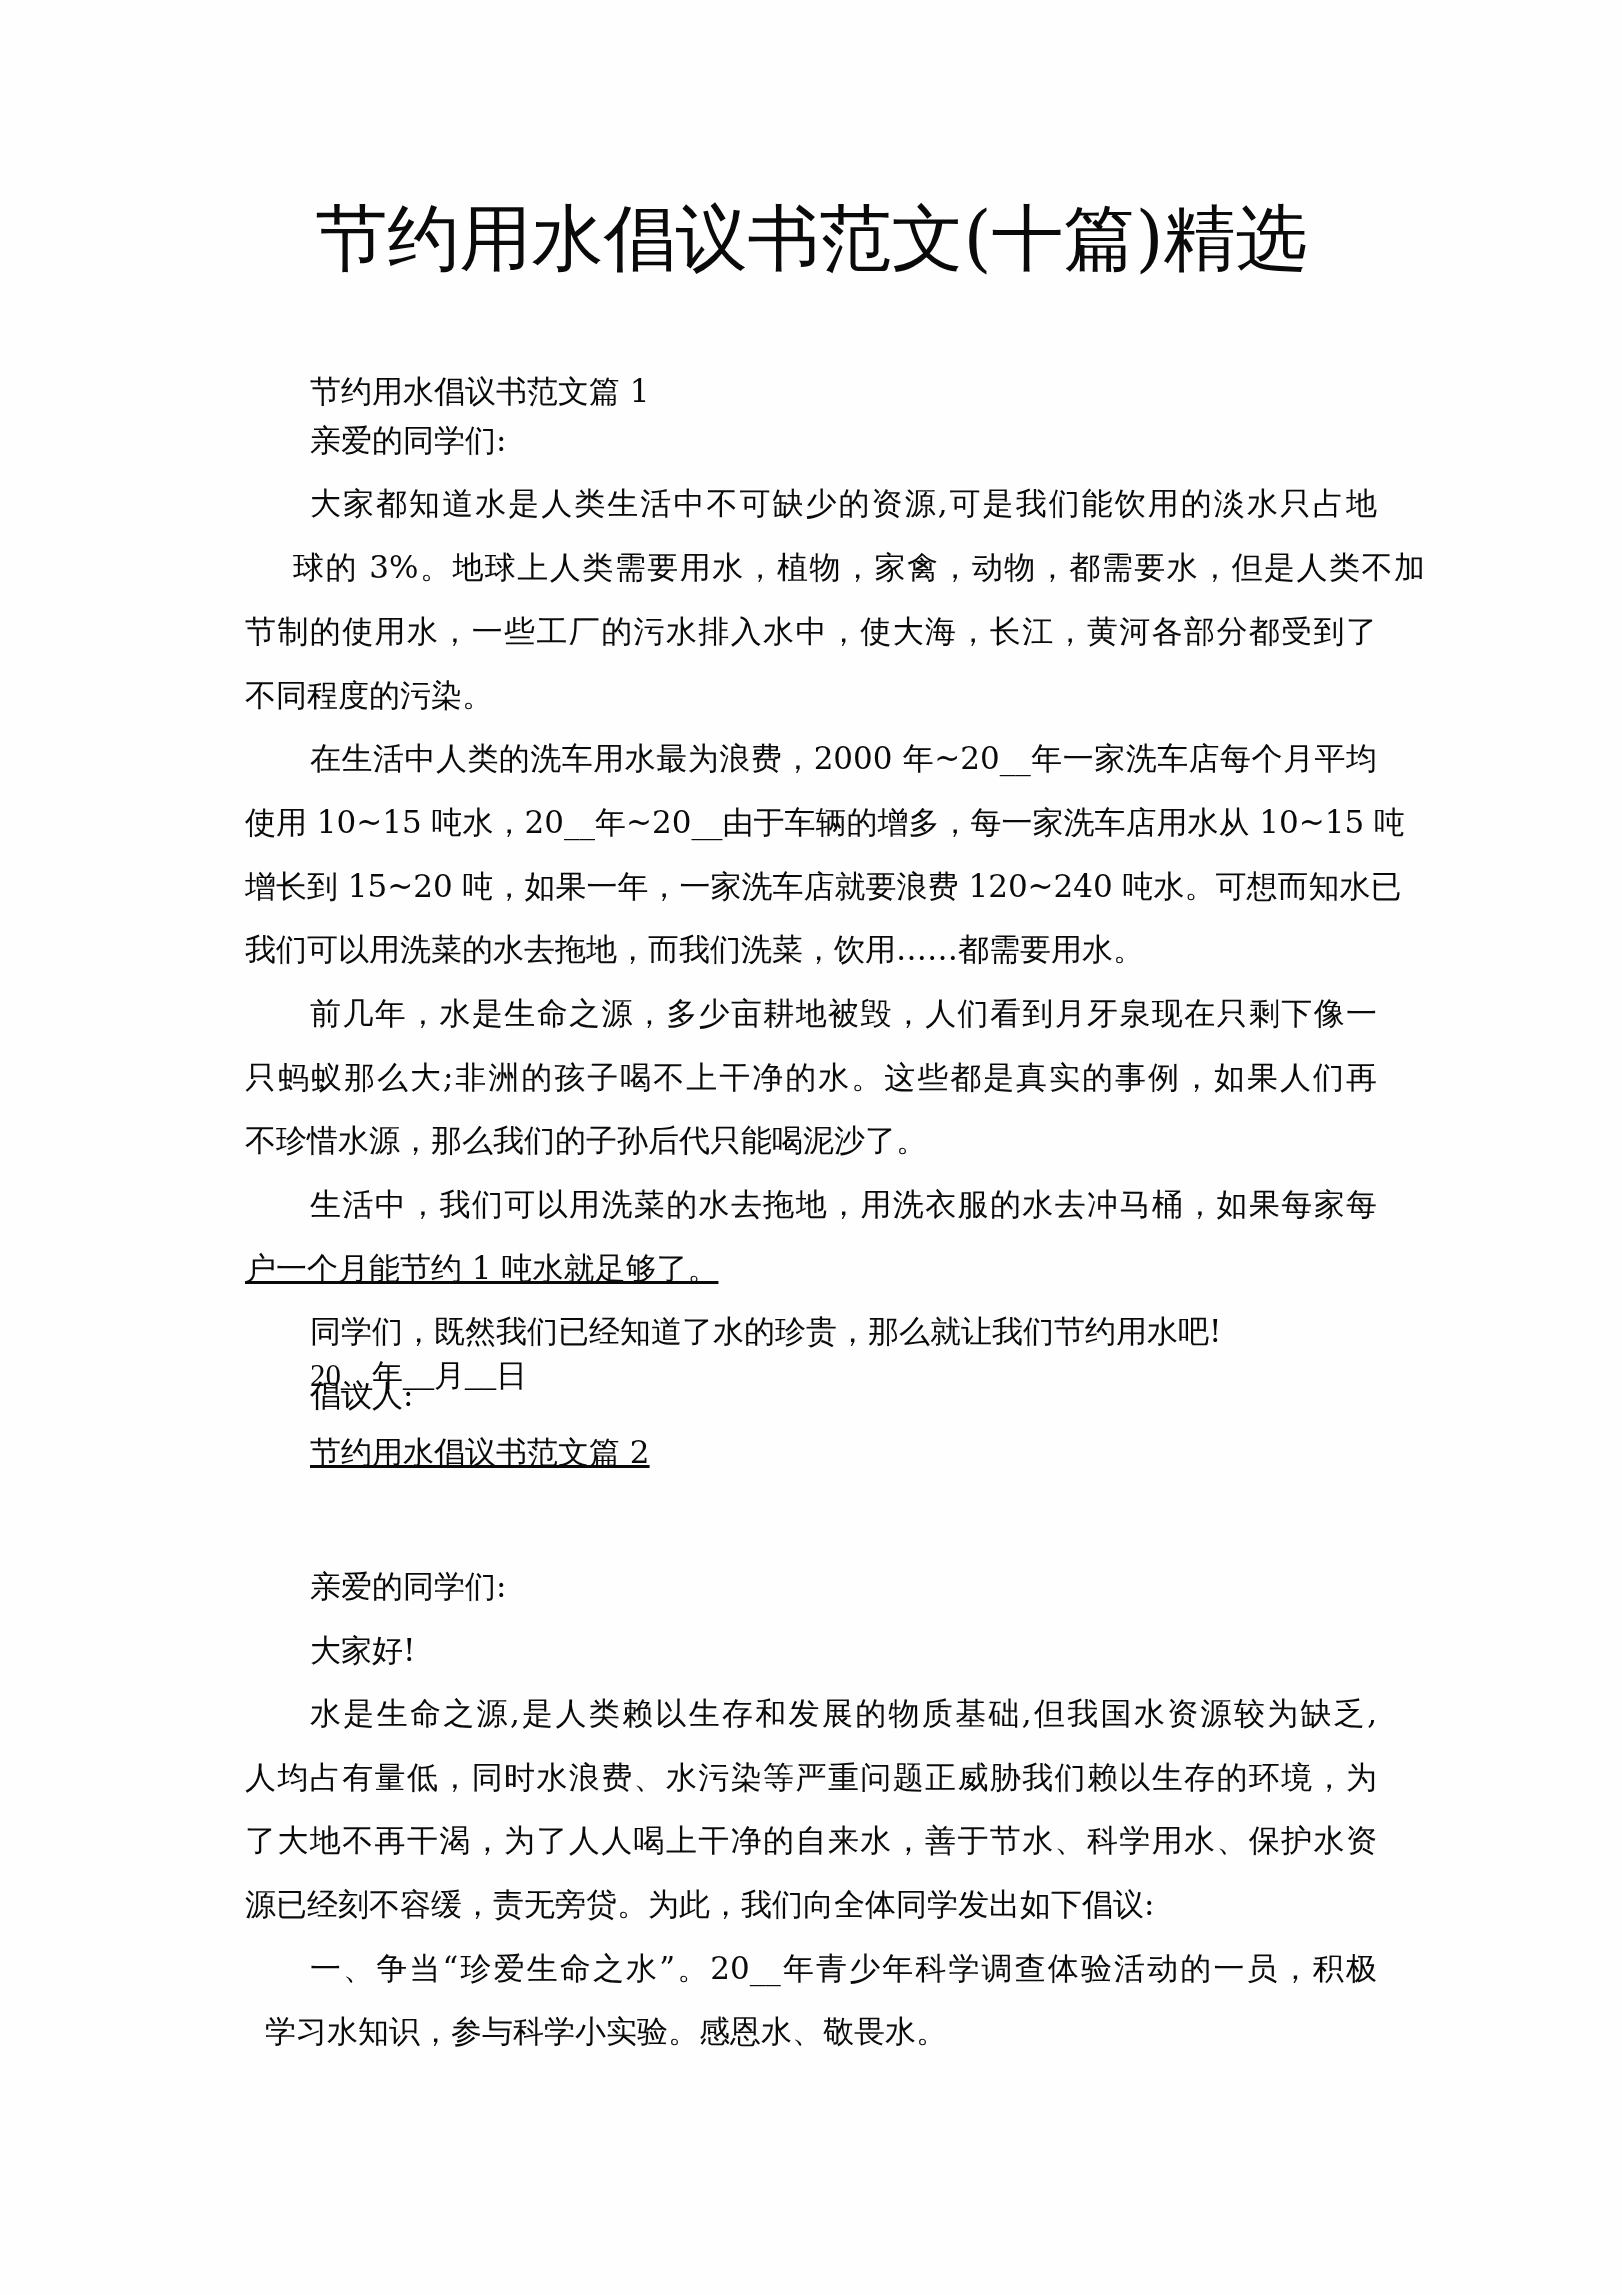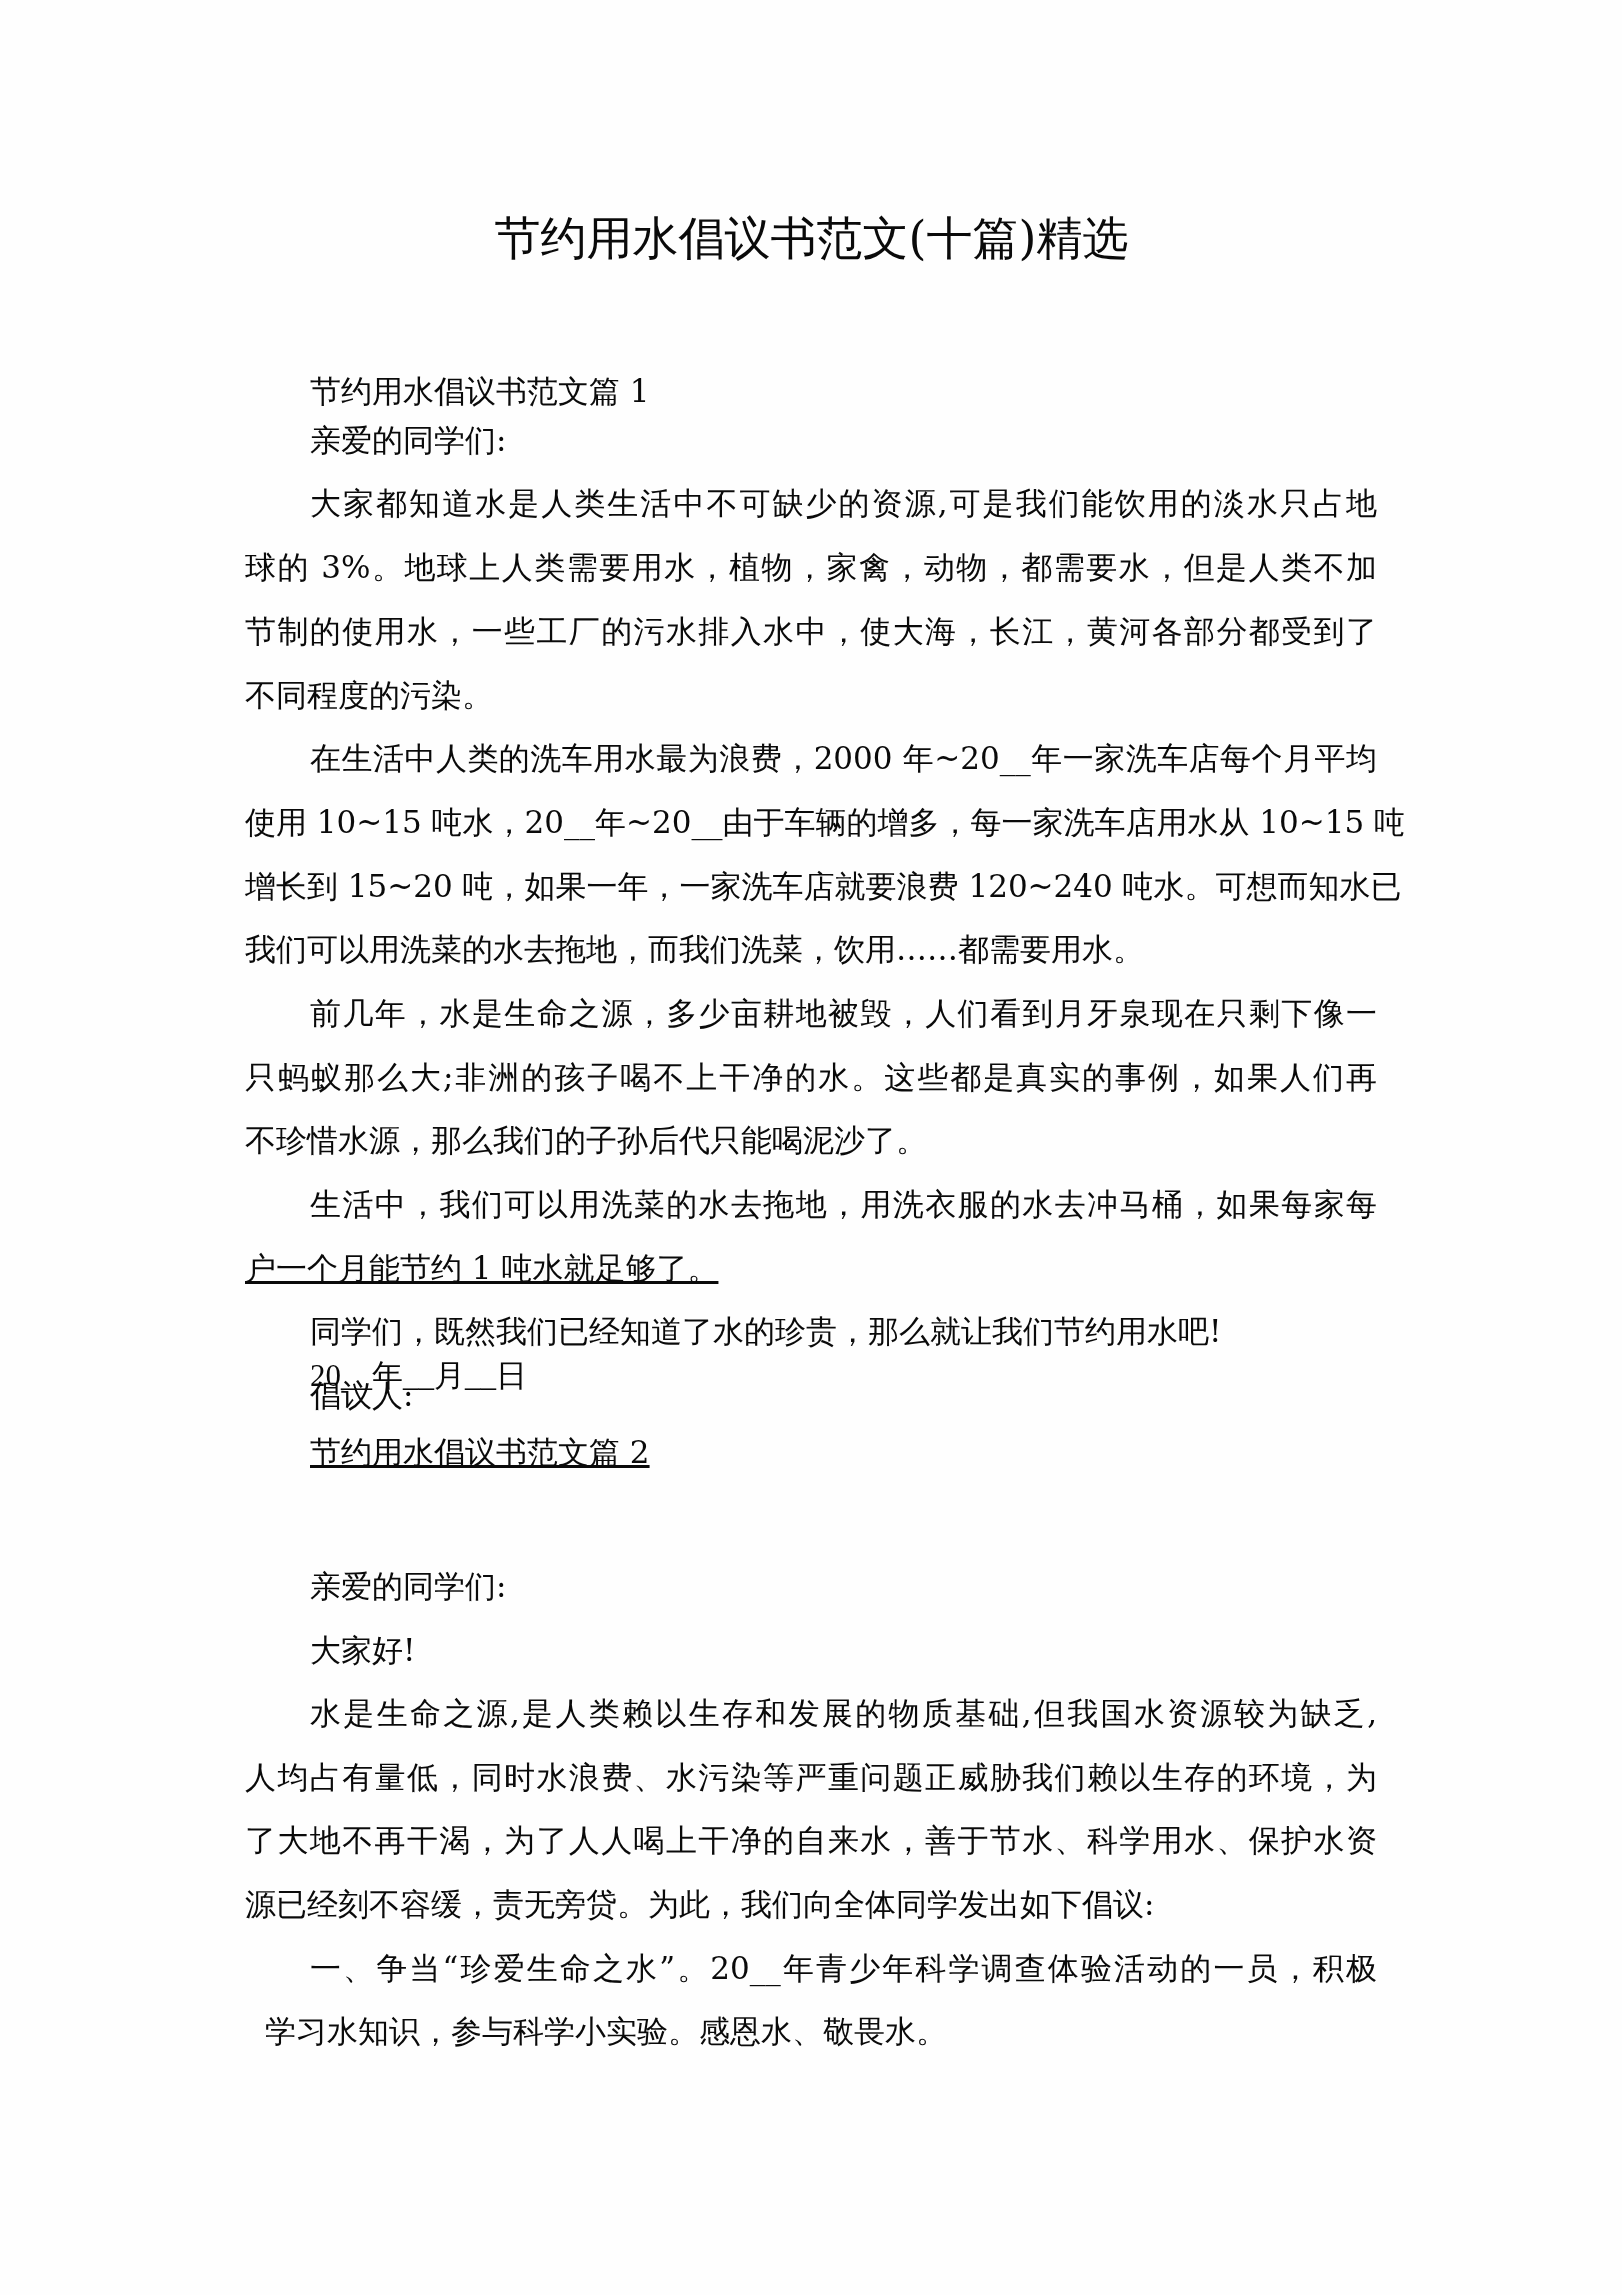--- a/index.html
+++ b/index.html
@@ -1,36 +1,36 @@
 <!DOCTYPE html>
 <html style="font-size:10.5px"><head>
 <meta charset="utf-8">
 <style>
   html, body { margin: 0; padding: 0; background: #ffffff; }
   body { width: 1623px; height: 2295px; position: relative; overflow: hidden;
          font-family: "DejaVu Serif", "Liberation Serif", serif; color: #0a0a0a; }
   .page { position: absolute; left: 0; top: 0; width: 1623px; height: 2295px; background: #fefefe; }
   .title { position: absolute; left: 0; width: 1623px; top: 204px; height: 68px; line-height: 68px;
-           text-align: center; font-size: 46px; letter-spacing: 0px; white-space: nowrap; }
+           text-align: center; font-size: 72px; letter-spacing: 0px; white-space: nowrap; }
   .line { position: absolute; left: 245px; height: 63px; line-height: 63px; font-size: 31px;
           white-space: nowrap; }
   .line.full { width: 1132px; text-align: justify; text-align-last: justify; }
   .line.indent { left: 310px; }
   .line.indent.full { width: 1067px; }
 </style>
 </head>
 <body>
 
 <div class="page">
   <div class="title">节约用水倡议书范文(十篇)精选</div>
   <div id="lines">
       <div class="line indent" style="top: 360px;">节约用水倡议书范文篇 1</div>
       <div class="line indent" style="top: 409px;">亲爱的同学们:</div>
       <div class="line indent full" style="top: 472px;">大家都知道水是人类生活中不可缺少的资源,可是我们能饮用的淡水只占地</div>
-      <div class="line full" style="top: 536px;">球的 3%。地球上人类需要用水，植物，家禽，动物，都需要水，但是人类不加</div>
+      <div class="line full" style="top: 536px; margin-left: 48px;">球的 3%。地球上人类需要用水，植物，家禽，动物，都需要水，但是人类不加</div>
       <div class="line full" style="top: 600px;">节制的使用水，一些工厂的污水排入水中，使大海，长江，黄河各部分都受到了</div>
       <div class="line" style="top: 664px;">不同程度的污染。</div>
       <div class="line indent full" style="top: 727px;">在生活中人类的洗车用水最为浪费，2000 年~20__年一家洗车店每个月平均</div>
       <div class="line full" style="top: 791px;">使用 10~15 吨水，20__年~20__由于车辆的增多，每一家洗车店用水从 10~15 吨</div>
       <div class="line full" style="top: 855px;">增长到 15~20 吨，如果一年，一家洗车店就要浪费 120~240 吨水。可想而知水已</div>
       <div class="line" style="top: 918px;">我们可以用洗菜的水去拖地，而我们洗菜，饮用……都需要用水。</div>
       <div class="line indent full" style="top: 982px;">前几年，水是生命之源，多少亩耕地被毁，人们看到月牙泉现在只剩下像一</div>
       <div class="line full" style="top: 1046px;">只蚂蚁那么大;非洲的孩子喝不上干净的水。这些都是真实的事例，如果人们再</div>
       <div class="line" style="top: 1109px;">不珍惜水源，那么我们的子孙后代只能喝泥沙了。</div>
       <div class="line indent full" style="top: 1173px;">生活中，我们可以用洗菜的水去拖地，用洗衣服的水去冲马桶，如果每家每</div>

